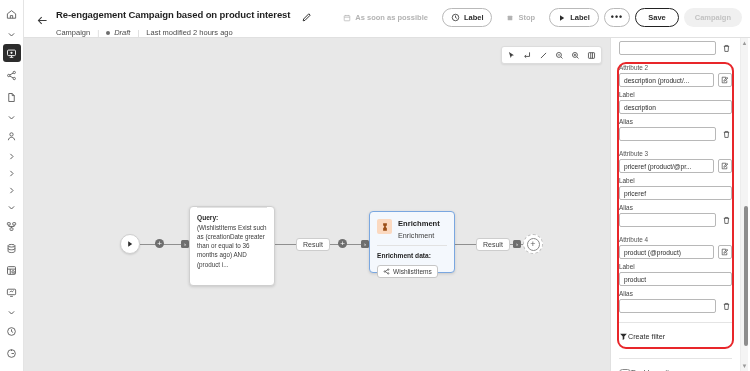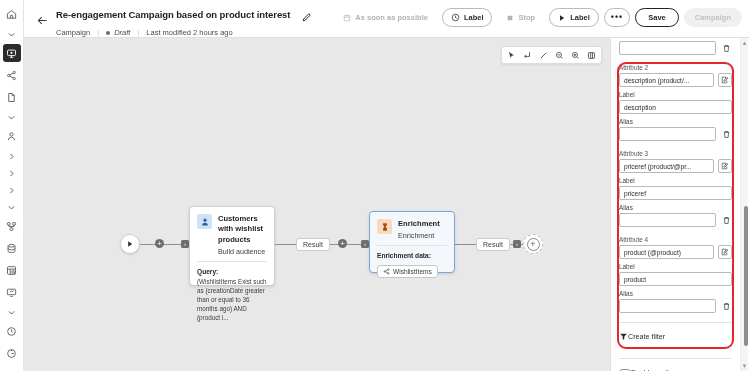--- a/index.html
+++ b/index.html
@@ -438,32 +438,20 @@
 
       <div class="startnode">
         <svg width="8" height="8" viewBox="0 0 16 16" fill="#2b2b2b">
             <path d="M4.4 2.6l8 5.4-8 5.4z"></path>
           </svg>
       </div>
       <div class="plusdot" style="left:131px; top:201px;">+</div>
       <div class="arrowdot" style="left:157px; top:201.5px;">›</div>
 
       <div class="node" style="left:165px; top:168px; width:86px; height:80px;">
-        <div class="node-head">
-          <div class="node-ico blue">
-            <svg width="10" height="10" viewBox="0 0 16 16" fill="currentColor">
-                <circle cx="8" cy="5" r="2.5"></circle>
-                <path d="M3.4 13.6c0-2.6 2-4.3 4.6-4.3s4.6 1.7 4.6 4.3z"></path>
-              </svg>
-          </div>
-          <div>
-            <div class="node-title">Customers with wishlist products</div>
-            <div class="node-sub">Build audience</div>
-          </div>
-        </div>
         <div class="node-divider"></div>
         <div class="node-body">
           <div class="node-lbl">Query:</div>
           <div class="node-query">(WishlistItems Exist such as (creationDate greater than or equal to 36 months ago) AND (product i...</div>
         </div>
       </div>
 
       <div class="pill" style="left:272px; top:200px;">Result</div>
       <div class="plusdot" style="left:314px; top:201px;">+</div>
       <div class="arrowdot" style="left:337px; top:201.5px;">›</div>

